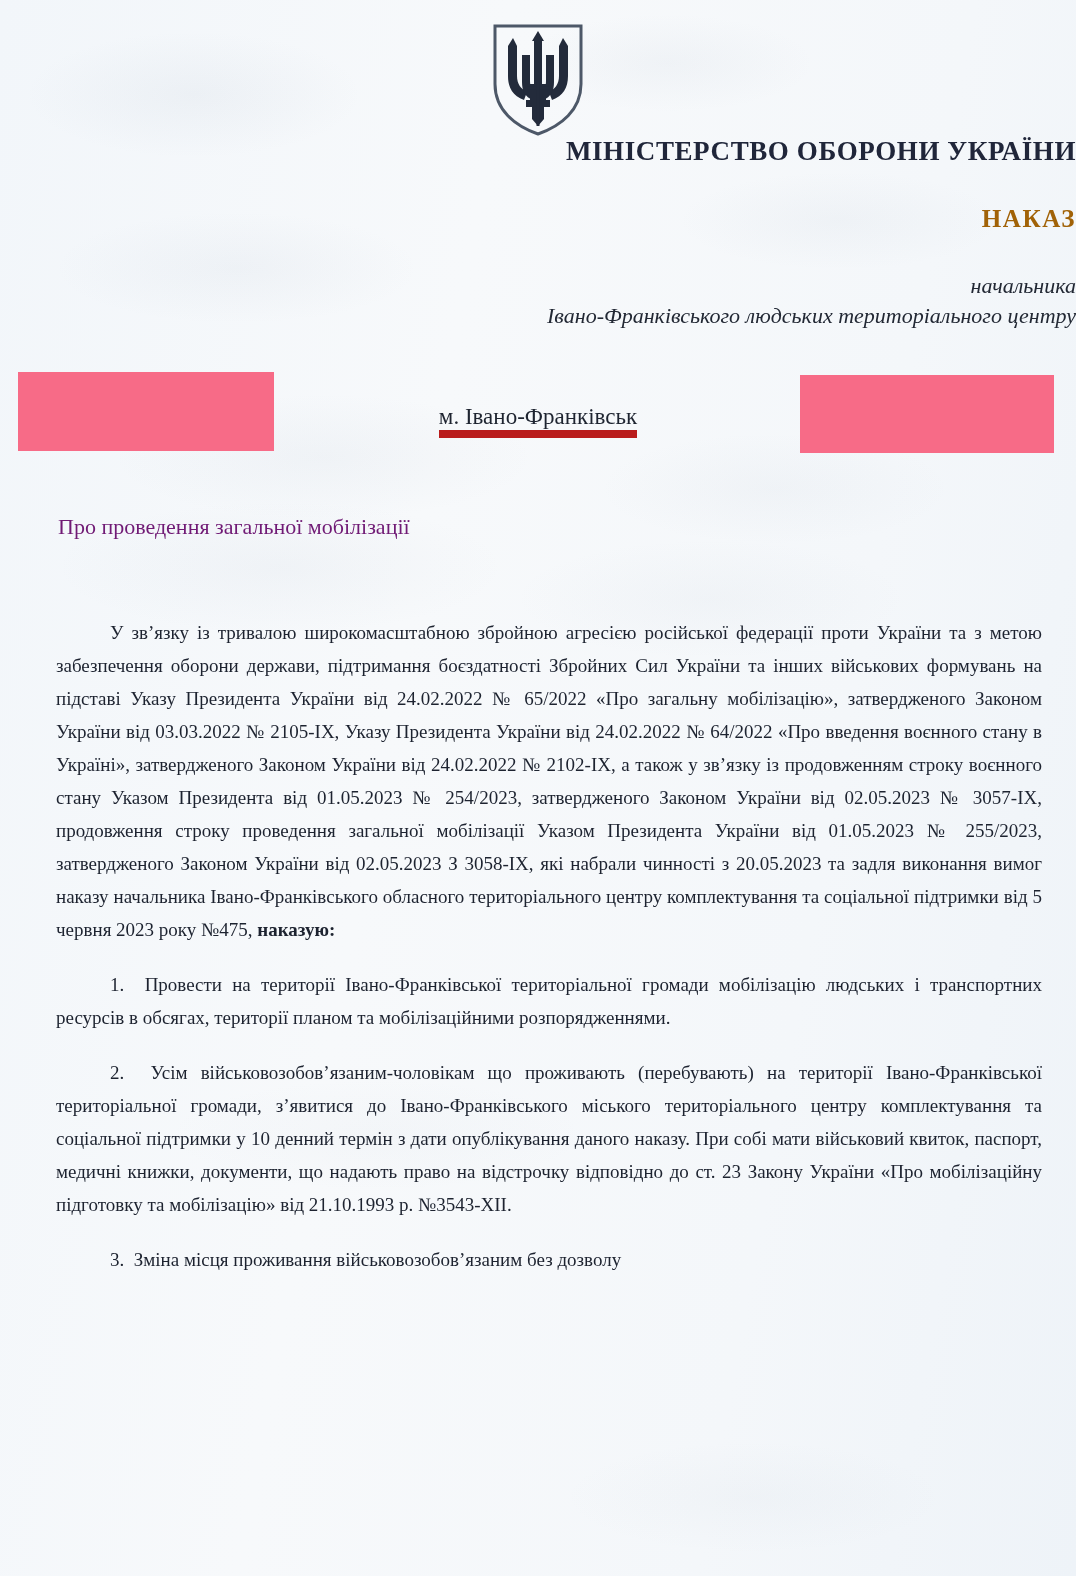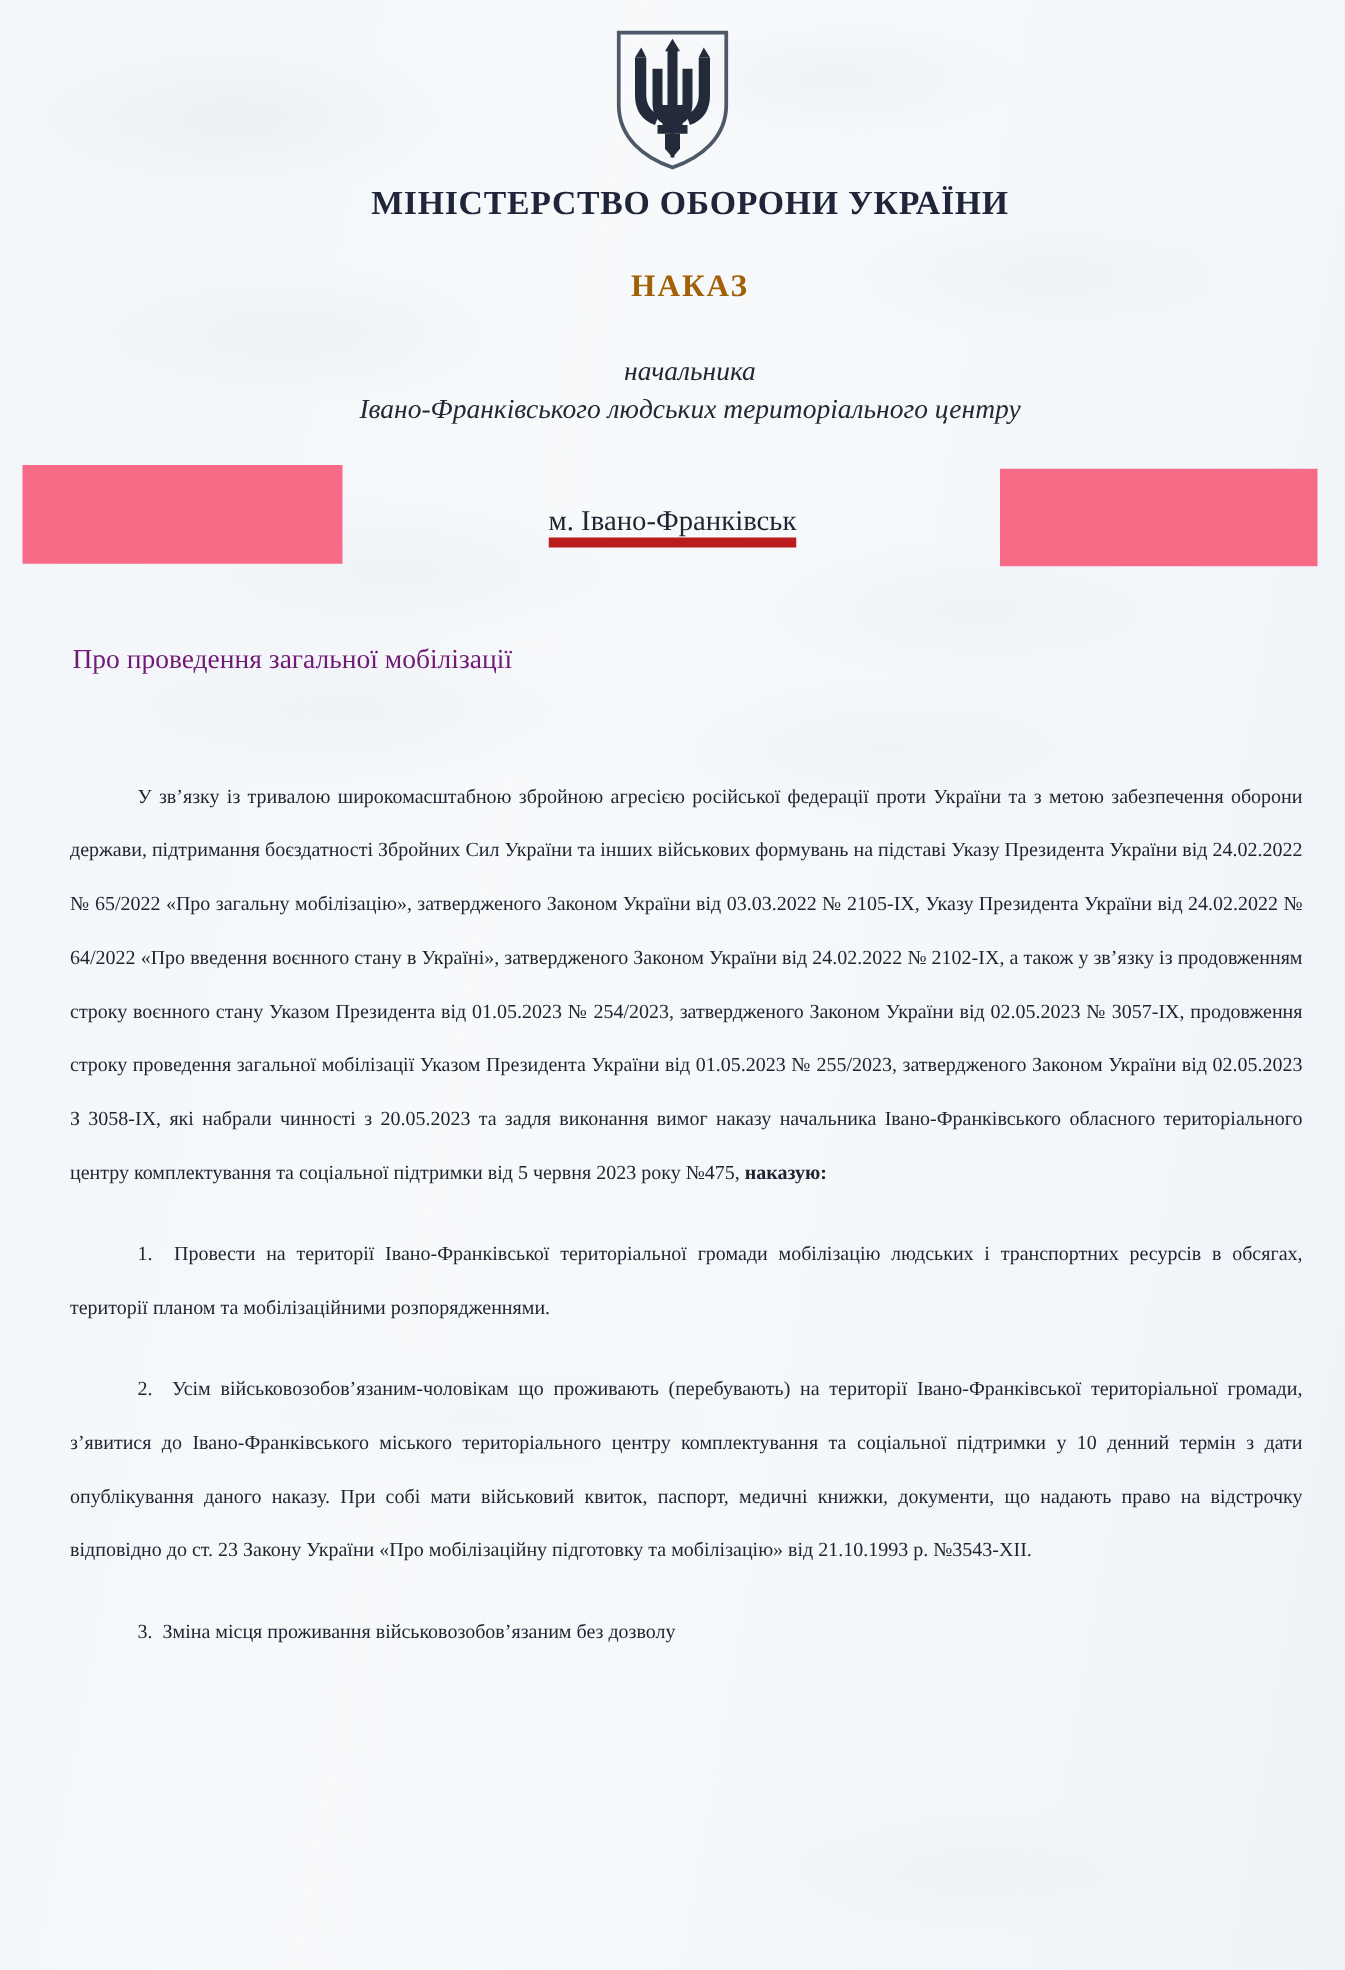--- a/index.html
+++ b/index.html
@@ -51,22 +51,22 @@
     top: 22px;
     display: flex;
     justify-content: center;
   }
   .emblem svg { display: block; }
 
   
   .hdr {
     position: absolute;
     left: 0; right: 0;
-    top: 147px;
-    text-align: center;
+    top: 136px;
+    text-align: right;
     padding-left: 28px;
   }
   .ministry {
     font-size: 27px;
     font-weight: 700;
     letter-spacing: .6px;
     color: #20263a;
   }
   .order-word {
     margin-top: 38px;
@@ -116,22 +116,22 @@
   
   .body {
     position: absolute;
     left: 56px;
     top: 616px;
     width: 986px;
   }
   .para {
     text-align: justify;
     text-justify: inter-word;
-    font-size: 16px;
-    line-height: 43px;
+    font-size: 19px;
+    line-height: 33px;
     margin: 0 0 22px 0;
     color: #1d2330;
     hyphens: none;
   }
   .para.indent { text-indent: 54px; }
   .para b { font-weight: 700; }
   .para.last { margin-bottom: 0; }
   .clip { overflow: hidden; }
 </style>
 </head>

